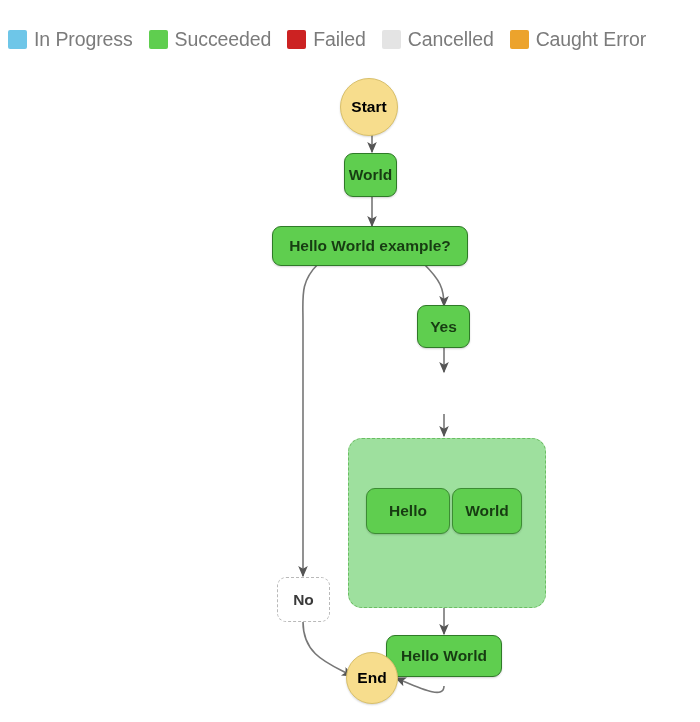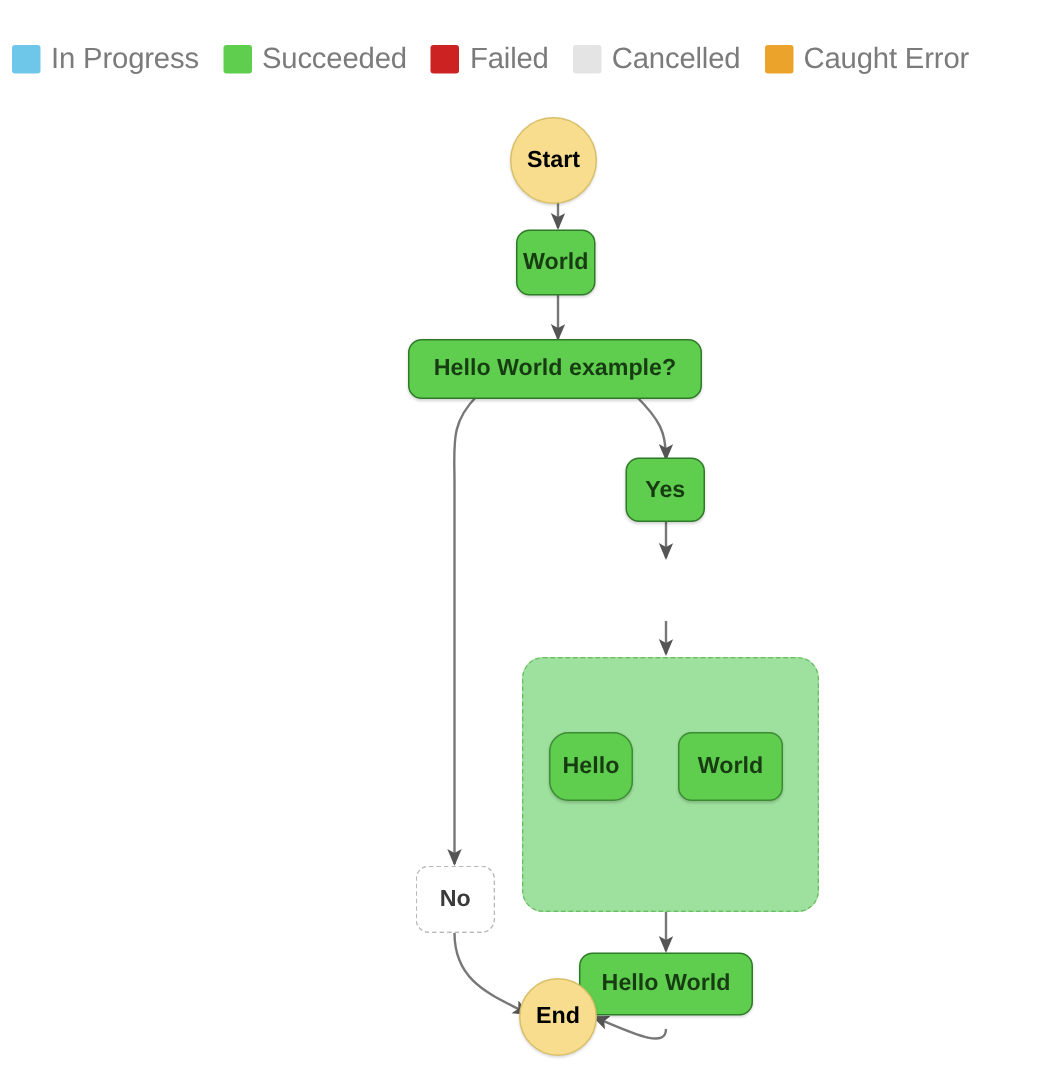--- a/index.html
+++ b/index.html
@@ -196,21 +196,21 @@
 
   <div class="node state" style="left:272px; top:170px; width:196px; height:40px;justify-content:center;">
     <span>Hello World example?</span>
   </div>
 
   <div class="node state" style="left:417px; top:249px; width:53px; height:43px;">
     <span>Yes</span>
   </div>
 
 
-  <div class="node state branch" style="left:366px; top:432px; width:56px; height:46px;border-radius:13px;">
+  <div class="node state branch" style="left:366px; top:432px; width:84px; height:46px;">
     <span>Hello</span>
   </div>
 
   <div class="node state branch" style="left:452px; top:432px; width:70px; height:46px;">
     <span>World</span>
   </div>
 
   <div class="node state" style="left:386px; top:579px; width:116px; height:42px;">
     <span>Hello World</span>
   </div>

